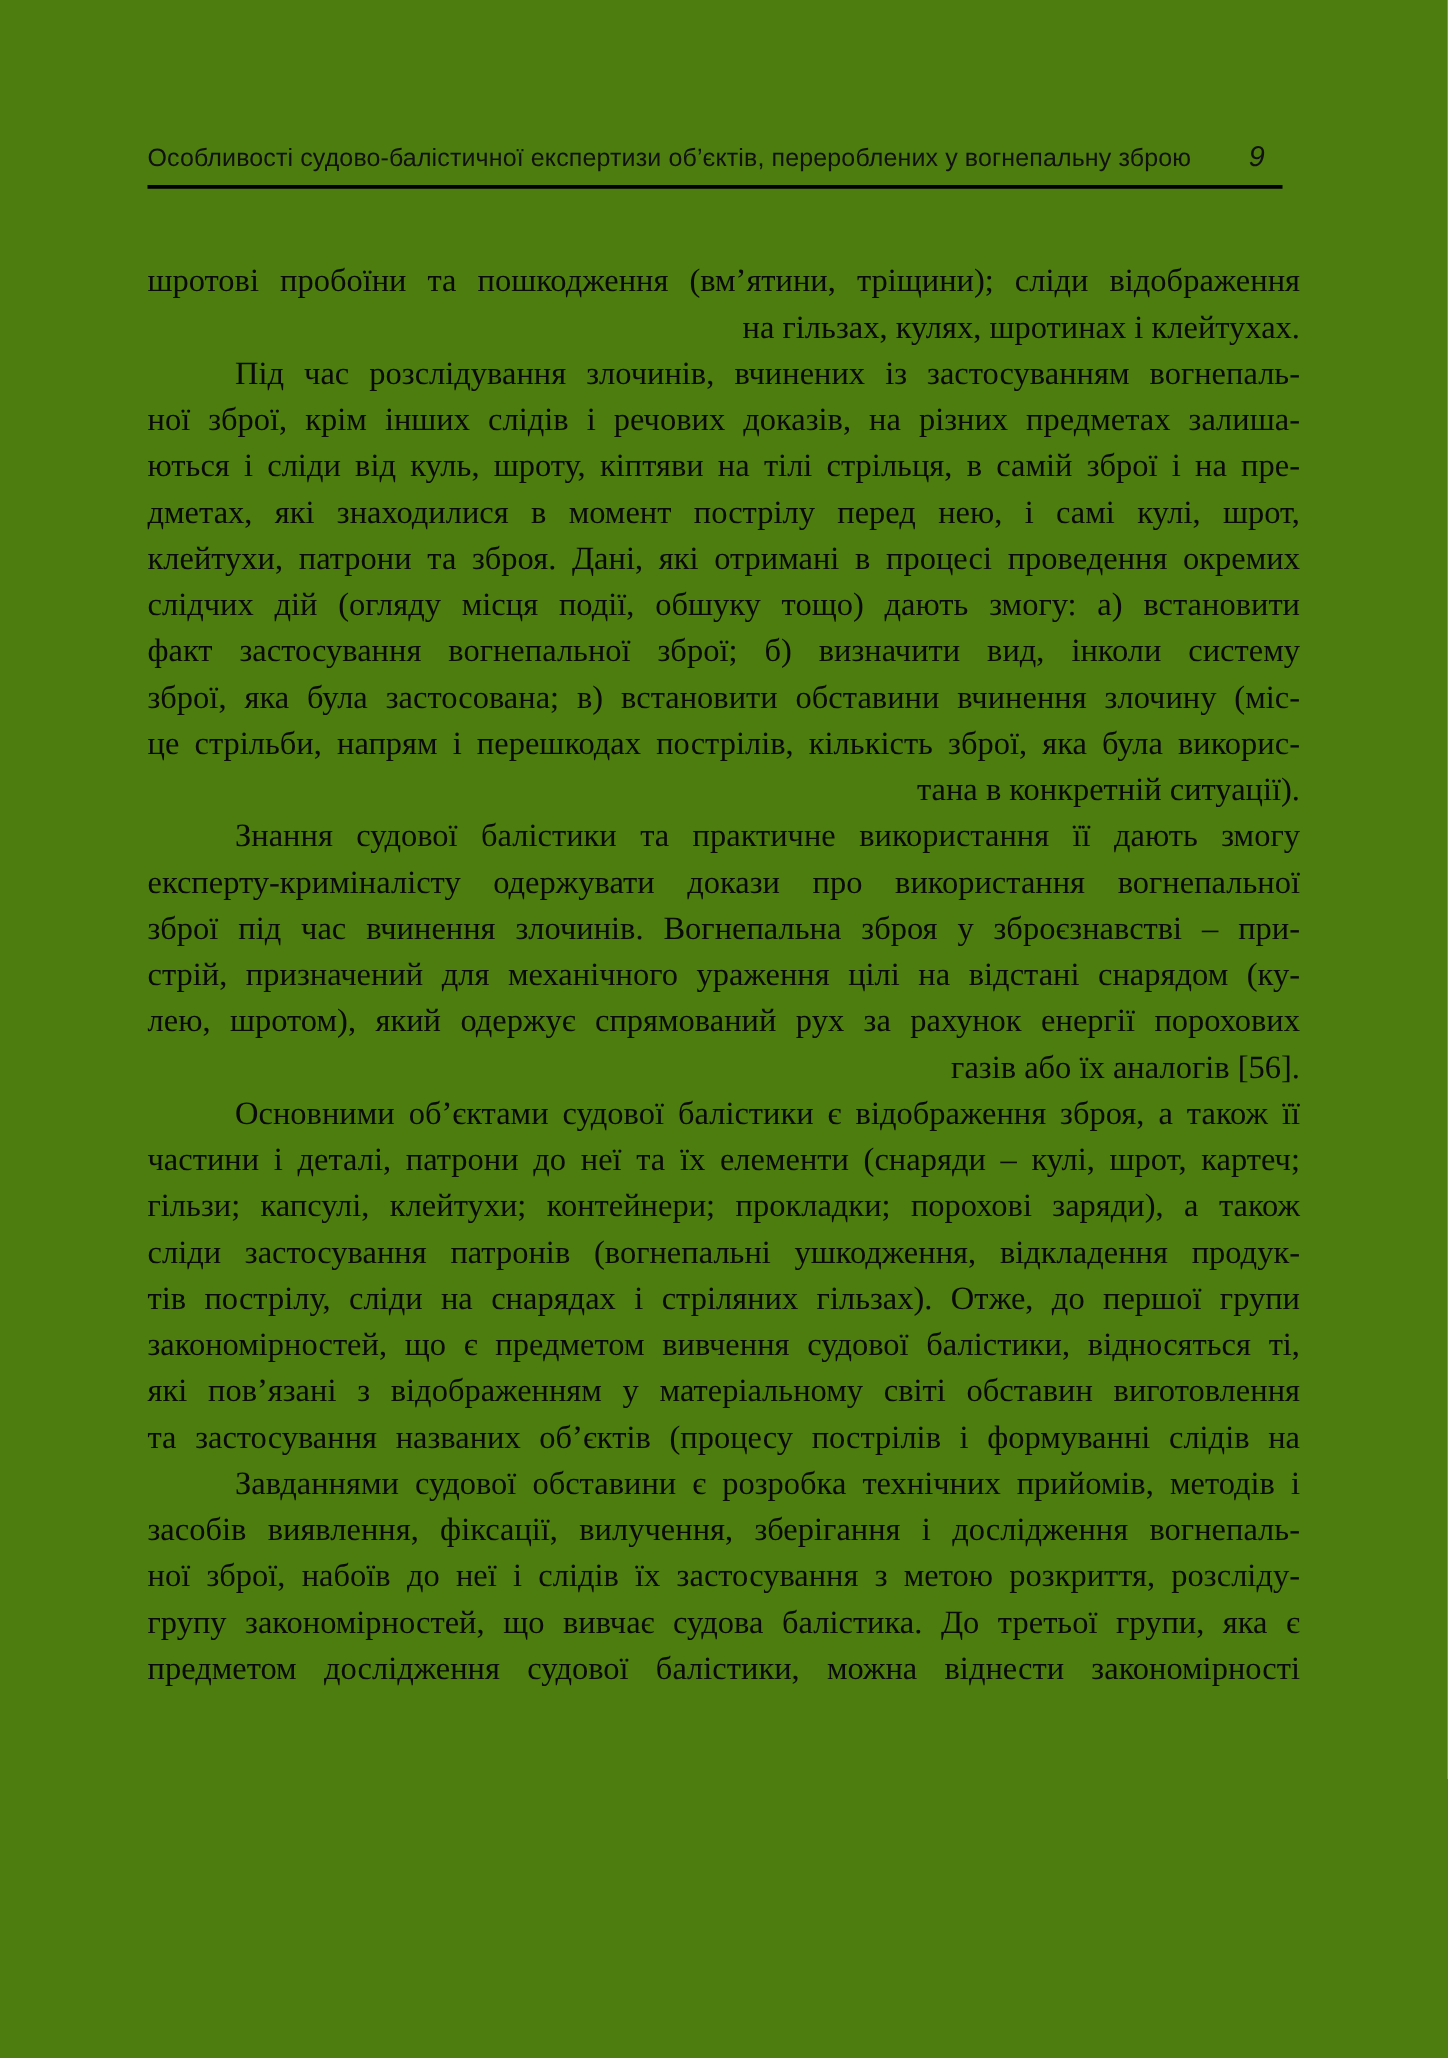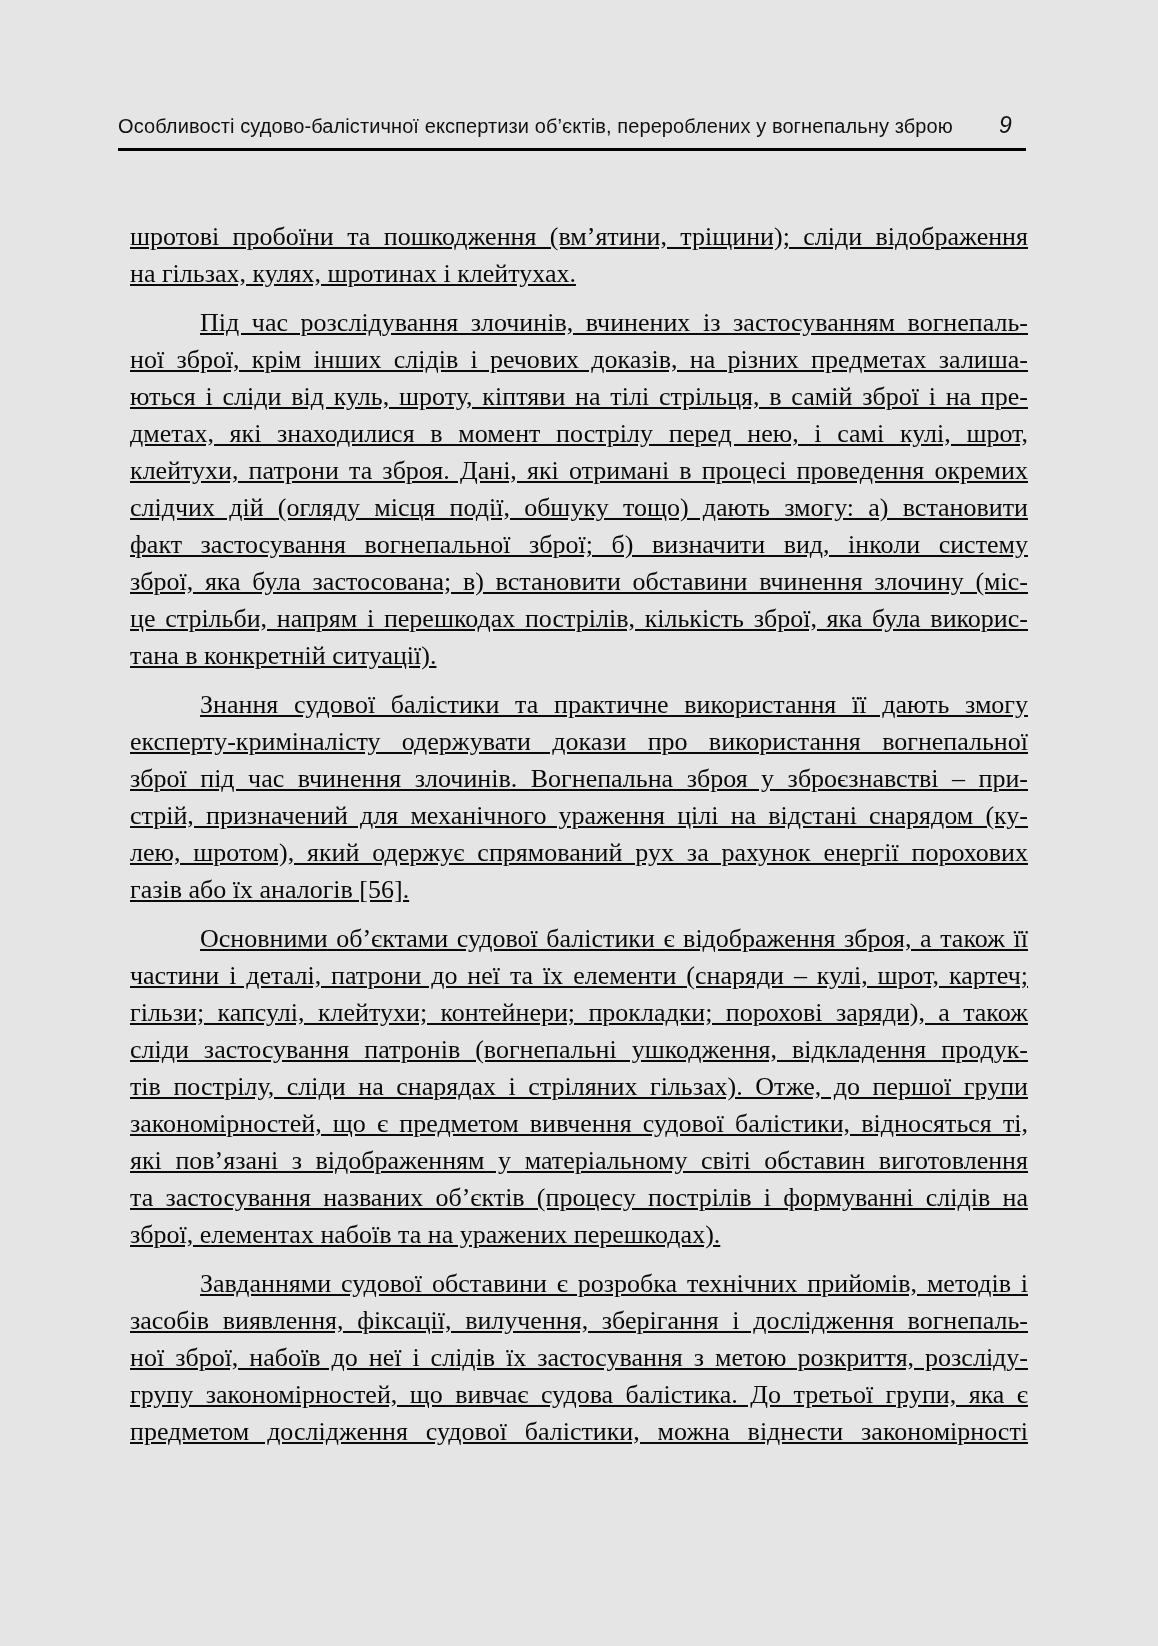--- a/index.html
+++ b/index.html
@@ -6,21 +6,21 @@
   body {
     width: 1158px;
     height: 1646px;
     background: #ffffff;
     position: relative;
     overflow: hidden;
   }
   .page {
     position: absolute;
     inset: 0;
-    background: #e5e5e5;
+    background: #4d7c0f;
   }
   .page-header {
     position: absolute;
     left: 118px;
     top: 112px;
     width: 908px;
     display: flex;
     justify-content: space-between;
     align-items: baseline;
     padding-bottom: 9px;
@@ -44,27 +44,27 @@
   .page-body {
     position: absolute;
     left: 118px;
     top: 206px;
     width: 922px;
     font-family: "Liberation Serif", serif;
     font-size: 26px;
     line-height: 37px;
     color: #0a0a0a;
   }
-  .paragraph { margin: 12px; text-decoration: underline; }
+  .paragraph { margin: 0; }
   .text-line {
     text-align: justify;
     text-align-last: justify;
   }
   .text-line.para-last {
-    text-align: left;
+    text-align: right;
     text-align-last: auto;
   }
   .text-line.para-first-indent {
     text-indent: 70px;
   }
 </style>
 </head>
 <body>
 
 <div class="page">
@@ -99,21 +99,20 @@
       </div>
       <div class="paragraph">
         <div class="text-line para-first-indent">Основними об’єктами судової балістики є відображення зброя, а також її</div>
         <div class="text-line">частини і деталі, патрони до неї та їх елементи (снаряди – кулі, шрот, картеч;</div>
         <div class="text-line">гільзи; капсулі, клейтухи; контейнери; прокладки; порохові заряди), а також</div>
         <div class="text-line">сліди застосування патронів (вогнепальні ушкодження, відкладення продук-</div>
         <div class="text-line">тів пострілу, сліди на снарядах і стріляних гільзах). Отже, до першої групи</div>
         <div class="text-line">закономірностей, що є предметом вивчення судової балістики, відносяться ті,</div>
         <div class="text-line">які пов’язані з відображенням у матеріальному світі обставин виготовлення</div>
         <div class="text-line">та застосування названих об’єктів (процесу пострілів і формуванні слідів на</div>
-        <div class="text-line para-last">зброї, елементах набоїв та на уражених перешкодах).</div>
       </div>
       <div class="paragraph">
         <div class="text-line para-first-indent">Завданнями судової обставини є розробка технічних прийомів, методів і</div>
         <div class="text-line">засобів виявлення, фіксації, вилучення, зберігання і дослідження вогнепаль-</div>
         <div class="text-line">ної зброї, набоїв до неї і слідів їх застосування з метою розкриття, розсліду-</div>
         <div class="text-line">групу закономірностей, що вивчає судова балістика. До третьої групи, яка є</div>
         <div class="text-line">предметом дослідження судової балістики, можна віднести закономірності</div>
       </div>
     </main>
 </div>

